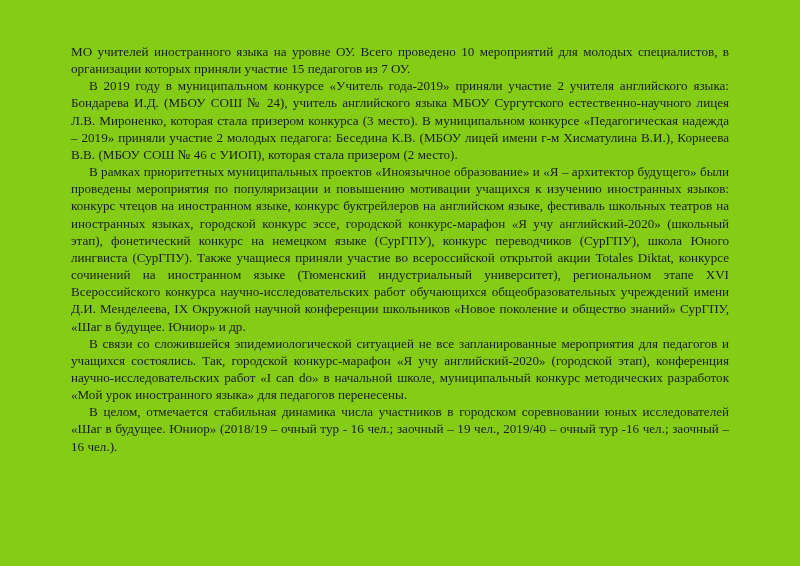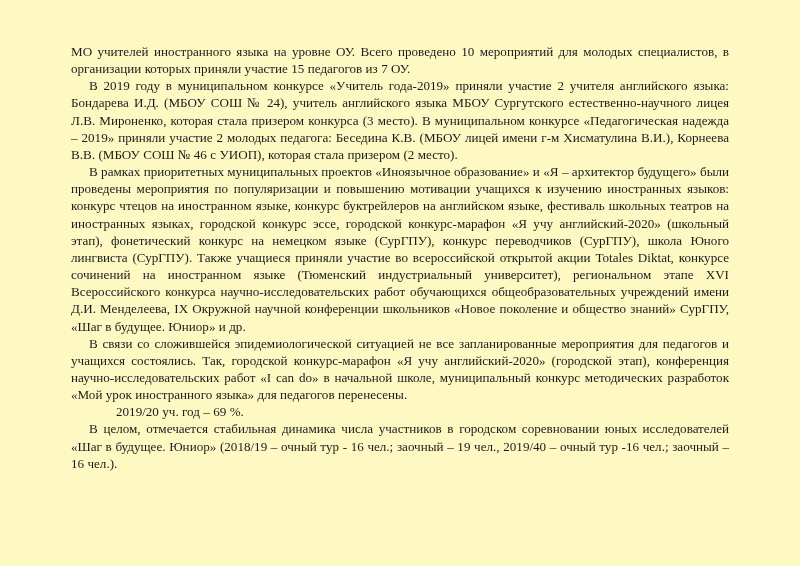--- a/index.html
+++ b/index.html
@@ -14,21 +14,21 @@
     font-family: "Liberation Serif", "DejaVu Serif", serif;
     color: #1b1b1b;
     -webkit-font-smoothing: antialiased;
   }
   .page {
     position: relative;
     width: 800px;
     height: 566px;
     box-sizing: border-box;
     padding: 43px 34px 0 71px;
-    background: #fef9c3;
+    background: #84cc16;
   }
   .doc-body {
     width: 658px;
   }
   p.para {
     margin: 0;
     padding: 0;
     font-size: 13.1px;
     line-height: 17.15px;
     text-align: justify;
@@ -57,18 +57,17 @@
 
     <p class="para">В 2019 году в муниципальном конкурсе «Учитель года-2019» приняли участие 2 учителя английского языка: Бондарева И.Д. (МБОУ СОШ № 24), учитель английского языка МБОУ Сургутского естественно-научного лицея Л.В. Мироненко, которая стала призером конкурса (3 место). В муниципальном конкурсе «Педагогическая надежда – 2019» приняли участие 2 молодых педагога: Беседина К.В. (МБОУ лицей имени г-м Хисматулина В.И.), Корнеева В.В. (МБОУ СОШ № 46 с УИОП), которая стала призером (2 место).</p>
 
 
     <p class="para">В рамках приоритетных муниципальных проектов «Иноязычное образование» и «Я – архитектор будущего» были проведены мероприятия по популяризации и повышению мотивации учащихся к изучению иностранных языков: конкурс чтецов на иностранном языке, конкурс буктрейлеров на английском языке, фестиваль школьных театров на иностранных языках, городской конкурс эссе, городской конкурс-марафон «Я учу английский-2020» (школьный этап), фонетический конкурс на немецком языке (СурГПУ), конкурс переводчиков (СурГПУ), школа Юного лингвиста (СурГПУ). Также учащиеся приняли участие во всероссийской открытой акции Totales Diktat, конкурсе сочинений на иностранном языке (Тюменский индустриальный университет), региональном этапе XVI Всероссийского конкурса научно-исследовательских работ обучающихся общеобразовательных учреждений имени Д.И. Менделеева, IX Окружной научной конференции школьников «Новое поколение и общество знаний» СурГПУ, «Шаг в будущее. Юниор» и др.</p>
 
     <p class="para">В связи со сложившейся эпидемиологической ситуацией не все запланированные мероприятия для педагогов и учащихся состоялись. Так, городской конкурс-марафон «Я учу английский-2020» (городской этап), конференция научно-исследовательских работ «I can do» в начальной школе, муниципальный конкурс методических разработок «Мой урок иностранного языка» для педагогов перенесены.</p>
 
 
 
-    <p class="para list-line">2019/20 уч. год – 69 %.</p>
 
     <p class="para">В целом, отмечается стабильная динамика числа участников в городском соревновании юных исследователей «Шаг в будущее. Юниор» (2018/19 – очный тур - 16 чел.; заочный – 19 чел., 2019/40 – очный тур -16 чел.; заочный – 16 чел.).</p>
 
   </div>
 </div>
 
 </body></html>

